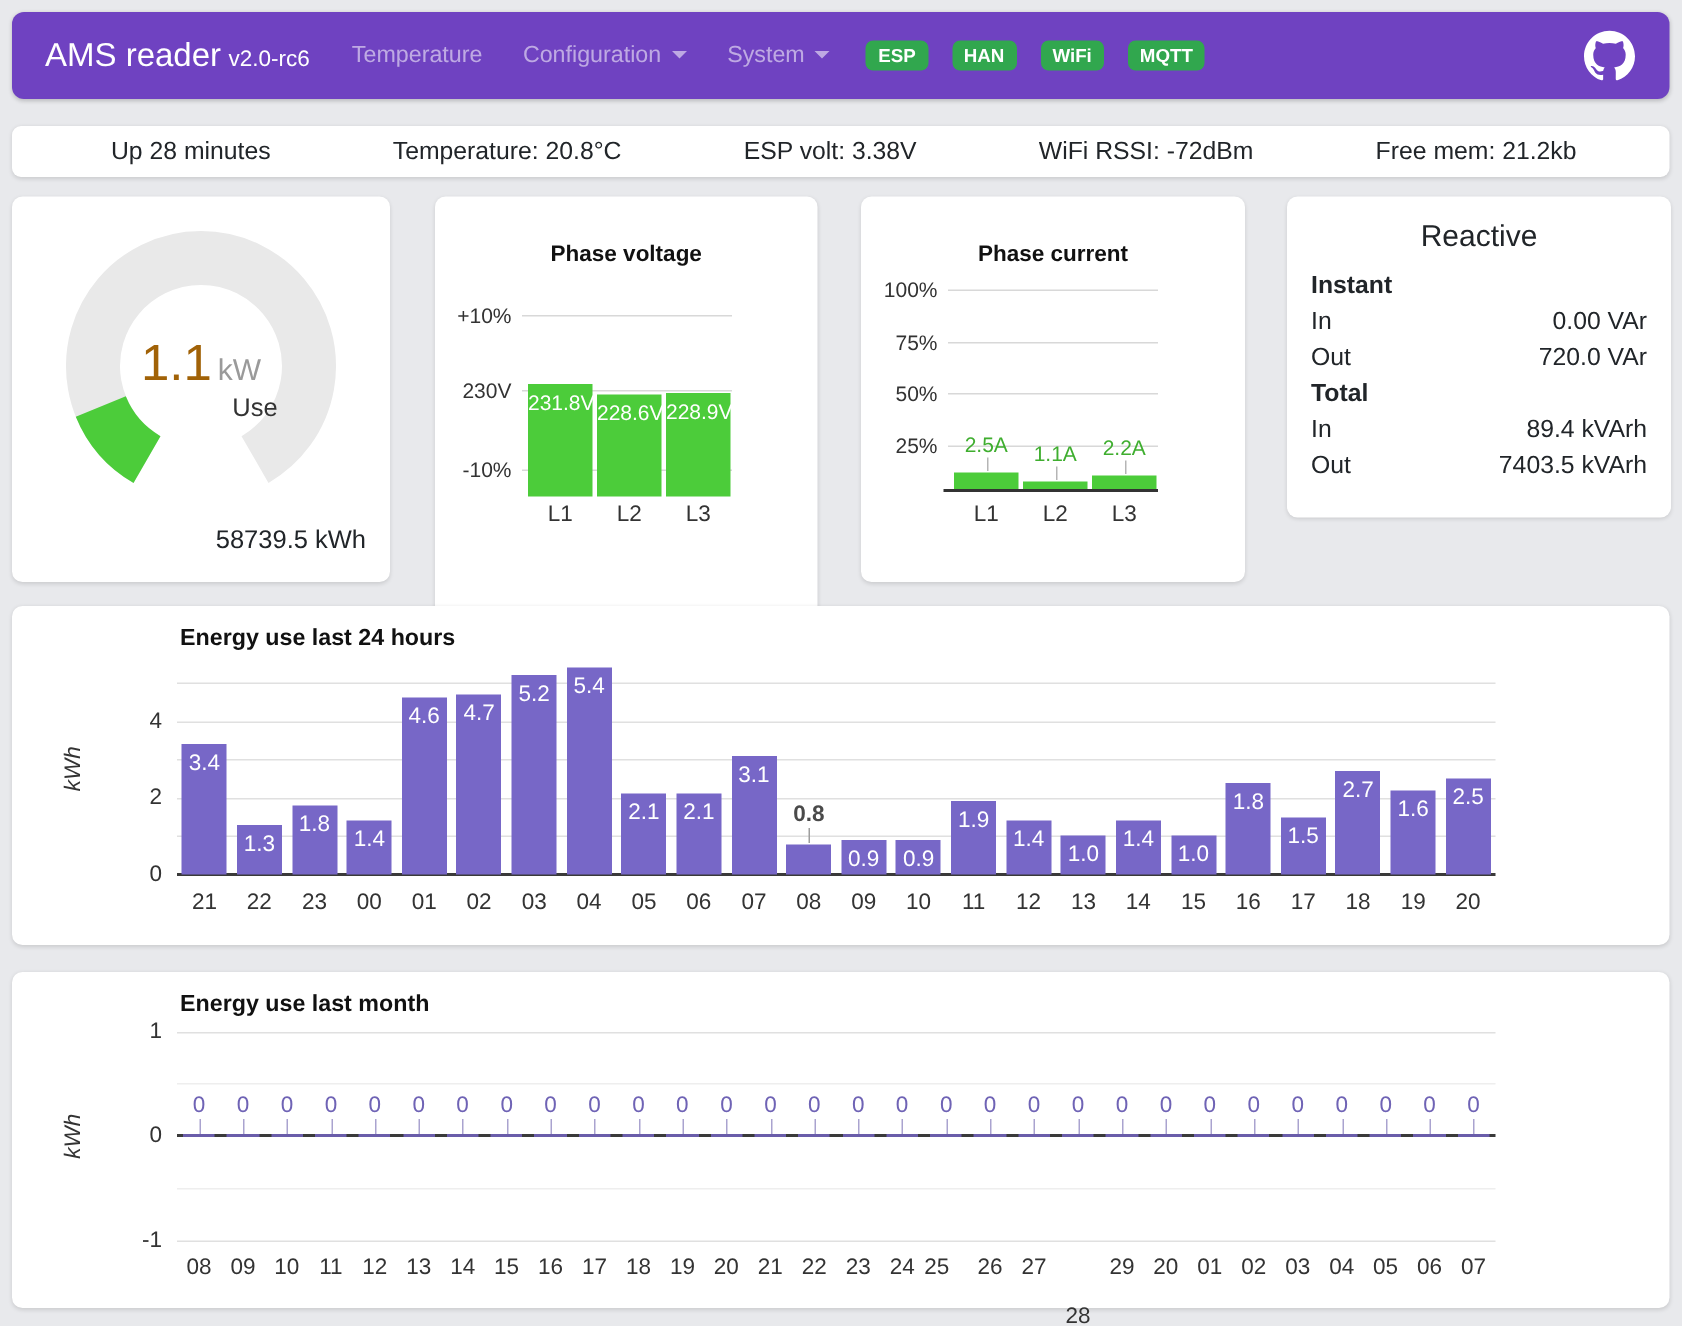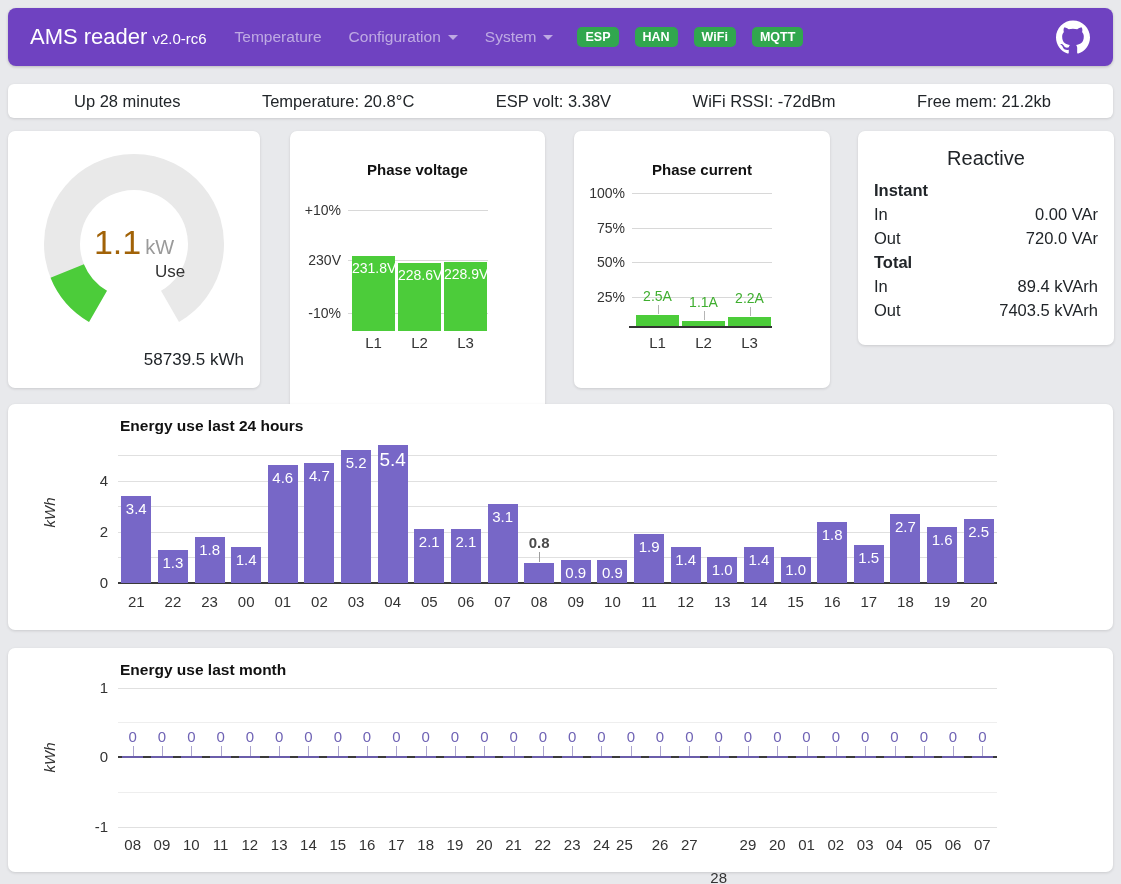--- a/index.html
+++ b/index.html
@@ -201,21 +201,21 @@
         <div style="position: absolute; left: 259.8px; top: 61.2px; width: 30px; height: 117.8px; background: rgb(119, 103, 199);"></div>
         <div style="position: absolute; left: 259.8px; top: 65.2px; width: 30px; text-align: center; font-size: 15px; color: rgb(255, 255, 255);">4.6</div>
         <div style="position: absolute; left: 256.5px; top: 189px; width: 36.6px; text-align: center; font-size: 15px; color: rgb(51, 51, 51);">01</div>
         <div style="position: absolute; left: 296.4px; top: 58.7px; width: 30px; height: 120.3px; background: rgb(119, 103, 199);"></div>
         <div style="position: absolute; left: 296.4px; top: 62.7px; width: 30px; text-align: center; font-size: 15px; color: rgb(255, 255, 255);">4.7</div>
         <div style="position: absolute; left: 293.1px; top: 189px; width: 36.6px; text-align: center; font-size: 15px; color: rgb(51, 51, 51);">02</div>
         <div style="position: absolute; left: 333.1px; top: 45.9px; width: 30px; height: 133.1px; background: rgb(119, 103, 199);"></div>
         <div style="position: absolute; left: 333.1px; top: 49.9px; width: 30px; text-align: center; font-size: 15px; color: rgb(255, 255, 255);">5.2</div>
         <div style="position: absolute; left: 329.8px; top: 189px; width: 36.6px; text-align: center; font-size: 15px; color: rgb(51, 51, 51);">03</div>
         <div style="position: absolute; left: 369.7px; top: 40.8px; width: 30px; height: 138.2px; background: rgb(119, 103, 199);"></div>
-        <div style="position: absolute; left: 369.7px; top: 44.8px; width: 30px; text-align: center; font-size: 19px; color: rgb(255, 255, 255);">5.4</div>
+        <div style="position: absolute; left: 369.7px; top: 44.8px; width: 30px; text-align: center; font-size: 15px; color: rgb(255, 255, 255);">5.4</div>
         <div style="position: absolute; left: 366.4px; top: 189px; width: 36.6px; text-align: center; font-size: 15px; color: rgb(51, 51, 51);">04</div>
         <div style="position: absolute; left: 406.3px; top: 125.2px; width: 30px; height: 53.8px; background: rgb(119, 103, 199);"></div>
         <div style="position: absolute; left: 406.3px; top: 129.2px; width: 30px; text-align: center; font-size: 15px; color: rgb(255, 255, 255);">2.1</div>
         <div style="position: absolute; left: 403px; top: 189px; width: 36.6px; text-align: center; font-size: 15px; color: rgb(51, 51, 51);">05</div>
         <div style="position: absolute; left: 442.9px; top: 125.2px; width: 30px; height: 53.8px; background: rgb(119, 103, 199);"></div>
         <div style="position: absolute; left: 442.9px; top: 129.2px; width: 30px; text-align: center; font-size: 15px; color: rgb(255, 255, 255);">2.1</div>
         <div style="position: absolute; left: 439.6px; top: 189px; width: 36.6px; text-align: center; font-size: 15px; color: rgb(51, 51, 51);">06</div>
         <div style="position: absolute; left: 479.6px; top: 99.6px; width: 30px; height: 79.4px; background: rgb(119, 103, 199);"></div>
         <div style="position: absolute; left: 479.6px; top: 103.6px; width: 30px; text-align: center; font-size: 15px; color: rgb(255, 255, 255);">3.1</div>
         <div style="position: absolute; left: 476.3px; top: 189px; width: 36.6px; text-align: center; font-size: 15px; color: rgb(51, 51, 51);">07</div>

